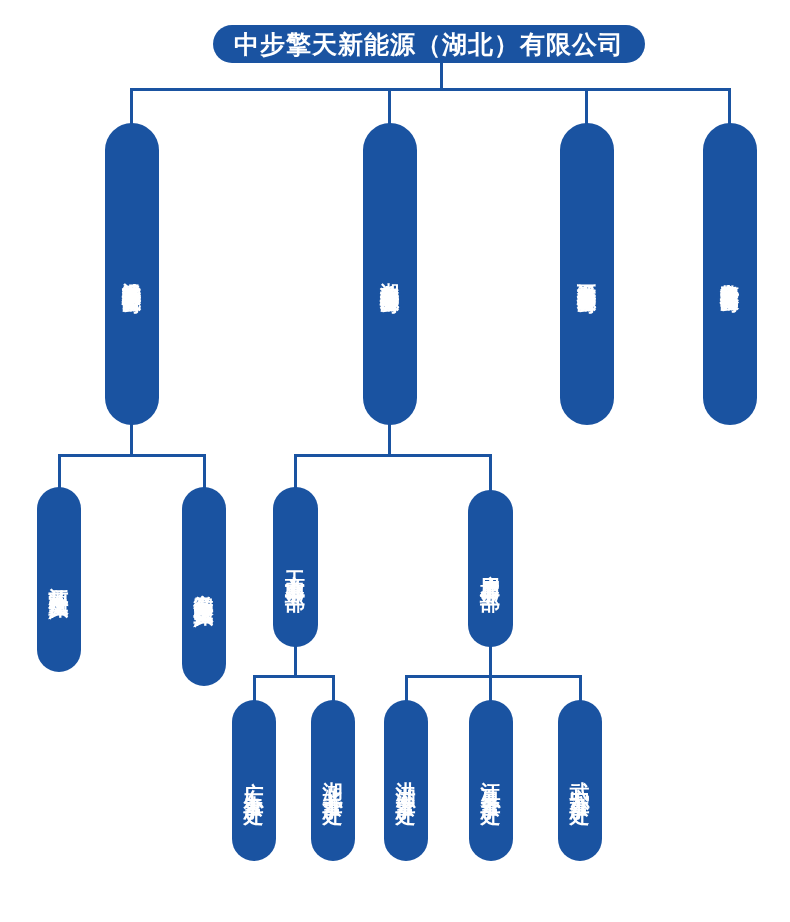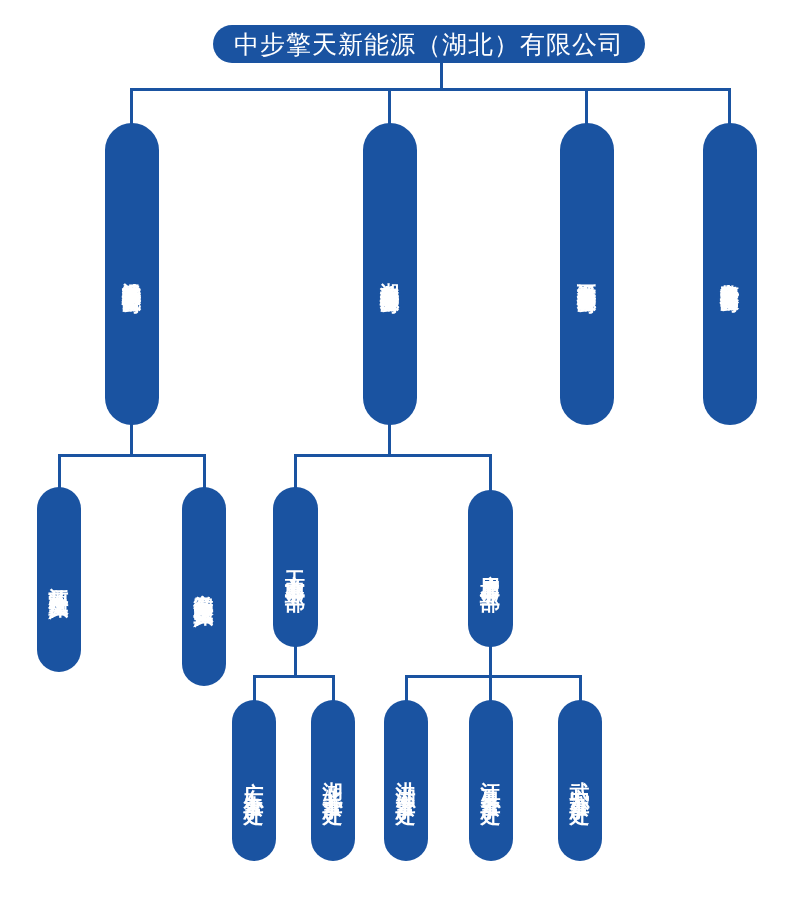--- a/index.html
+++ b/index.html
@@ -21,21 +21,21 @@
   .vline{position:absolute;width:3px;background:var(--primary);}
   .hline{position:absolute;height:3px;background:var(--primary);}
   
   .root-box{
     position:absolute;
     left:213px;top:25px;width:432px;height:38px;
     background:var(--primary);
     border-radius:19px;
     display:flex;align-items:center;justify-content:center;
     color:var(--pill-text);
-    font-size:25px;font-weight:normal;letter-spacing:1px;
+    font-size:25px;font-weight:bold;letter-spacing:1px;
     white-space:nowrap;
   }
   
   .pill{
     position:absolute;
     background:var(--primary);
     display:flex;align-items:center;justify-content:center;
     color:var(--pill-text);
   }
   .pill span{

